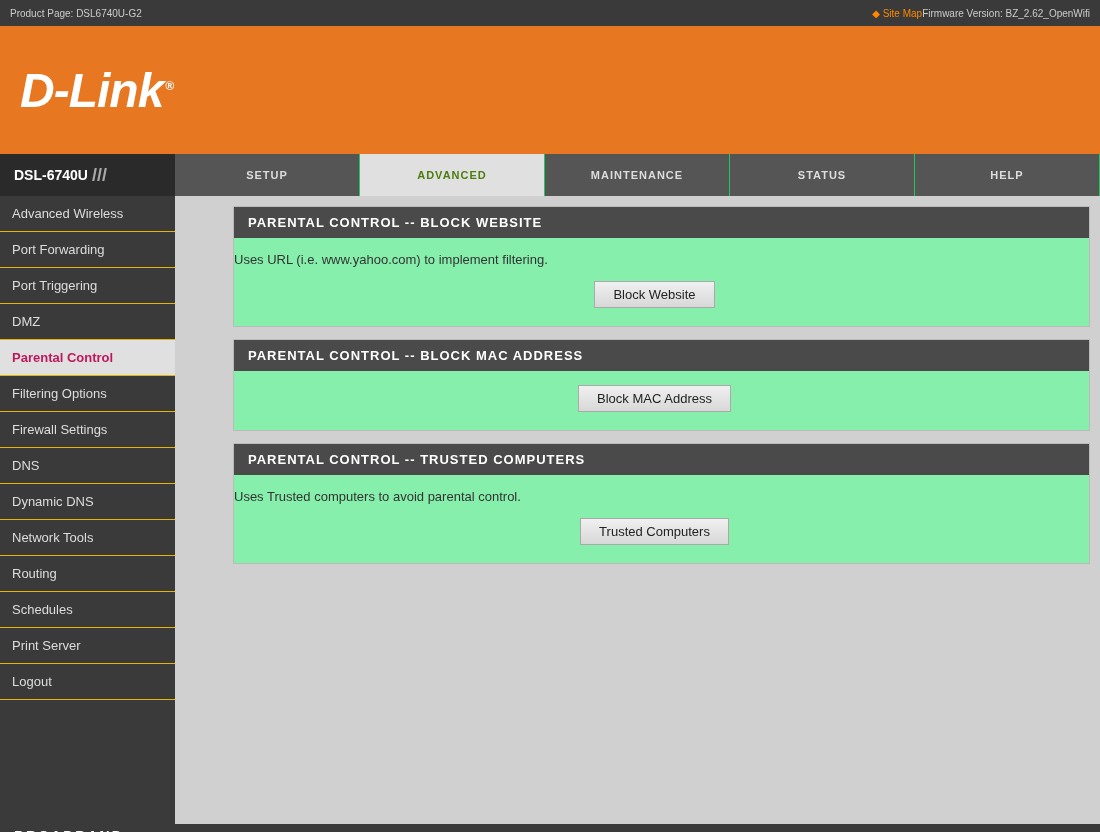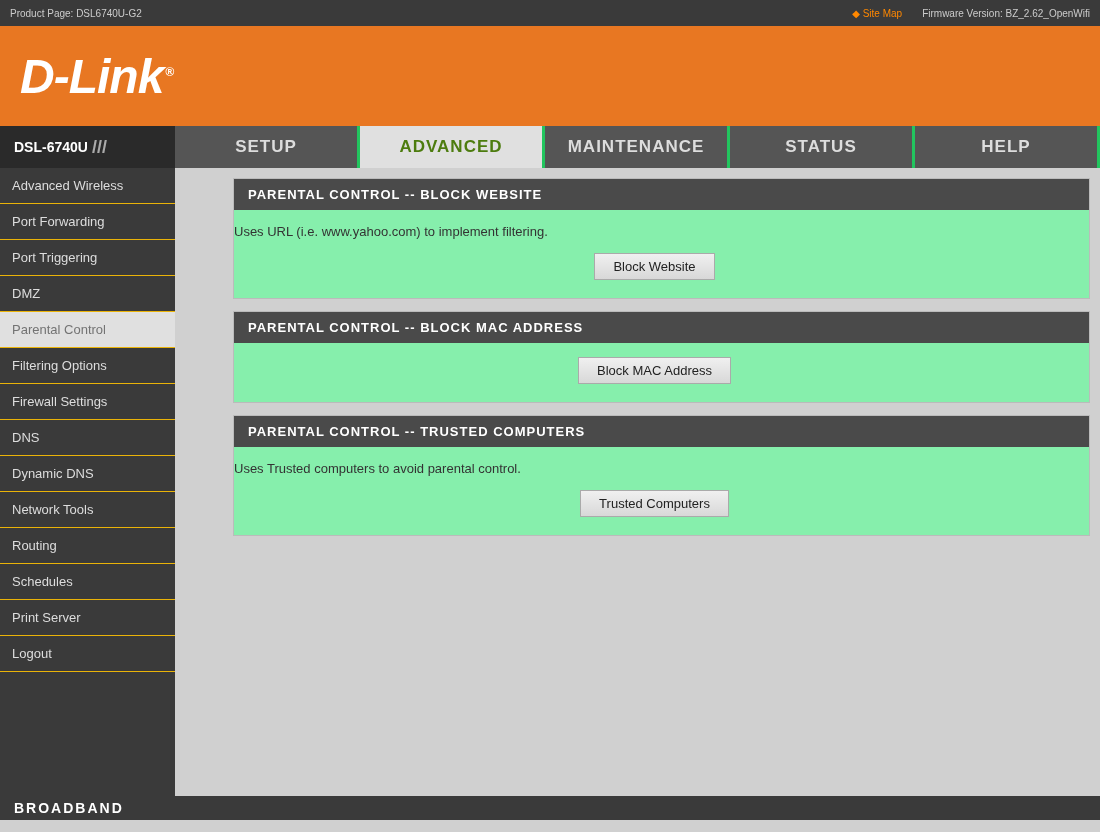--- a/index.html
+++ b/index.html
@@ -9,28 +9,28 @@
     .top-bar {
       background: #3a3a3a;
       color: #ccc;
       font-size: 10px;
       padding: 4px 10px;
       display: flex;
       justify-content: space-between;
       align-items: center;
       height: 26px;
     }
-    .top-bar-right { display: flex; gap: 20px; align-items: center; }
+    .top-bar-right { display: flex; align-items: center; }
     .site-map-link { color: #ff8800; text-decoration: none; cursor: pointer; }
     .site-map-link::before { content: '◆ '; color: #ff8800; font-size: 10px; }
 
     
     .header {
       background: #e87722;
-      height: 100px;
+      height: 128px;
       display: flex;
       align-items: center;
       padding: 0 20px;
     }
     .logo-text {
       font-size: 48px;
       font-weight: bold;
       color: white;
       font-family: Arial, sans-serif;
       letter-spacing: -1px;
@@ -61,24 +61,24 @@
       font-size: 18px;
       margin-left: 4px;
     }
     .tab-item {
       flex: 1;
       display: flex;
       align-items: center;
       justify-content: center;
       color: #ddd;
       font-weight: bold;
-      font-size: 17px;
+      font-size: 11px;
       letter-spacing: 1px;
       cursor: pointer;
-      border-right: 3px solid #22c55e;
+      border-right: 1px solid #22c55e;
       background: #555;
     }
     .tab-item.active {
       background: #e0e0e0;
       color: #4d7c0f;
       border-bottom: none;
     }
 
     
     .main-layout {
@@ -97,22 +97,22 @@
     }
     .sidebar-item {
       color: #ddd;
       padding: 10px 12px;
       cursor: pointer;
       font-size: 13px;
       border-bottom: 1px solid #eab308;
     }
     .sidebar-item.active {
       background: #e0e0e0;
-      color: #737373;
-      font-weight: normal;
+      color: #be185d;
+      font-weight: bold;
     }
 
     
     .content-area {
       flex: 1;
       background: #d0d0d0;
       padding: 10px;
       overflow-y: auto;
       position: relative;
       margin-left: 48px;

